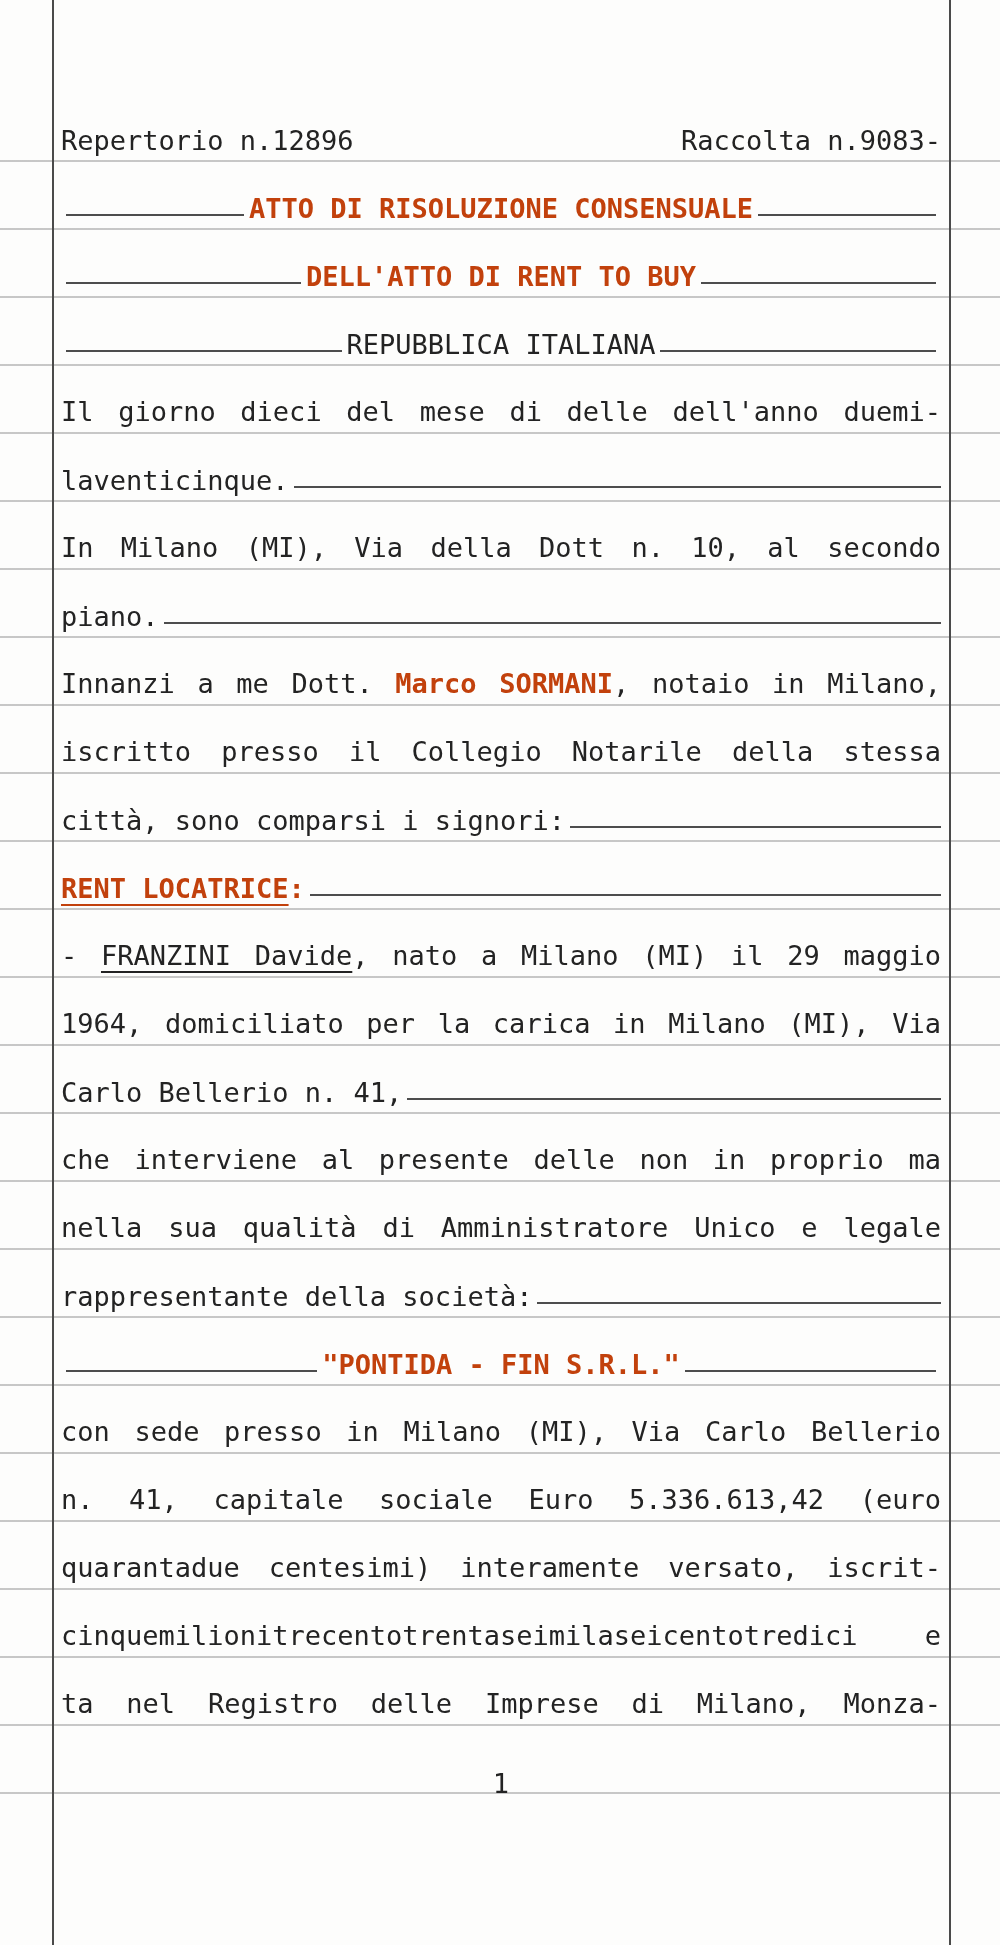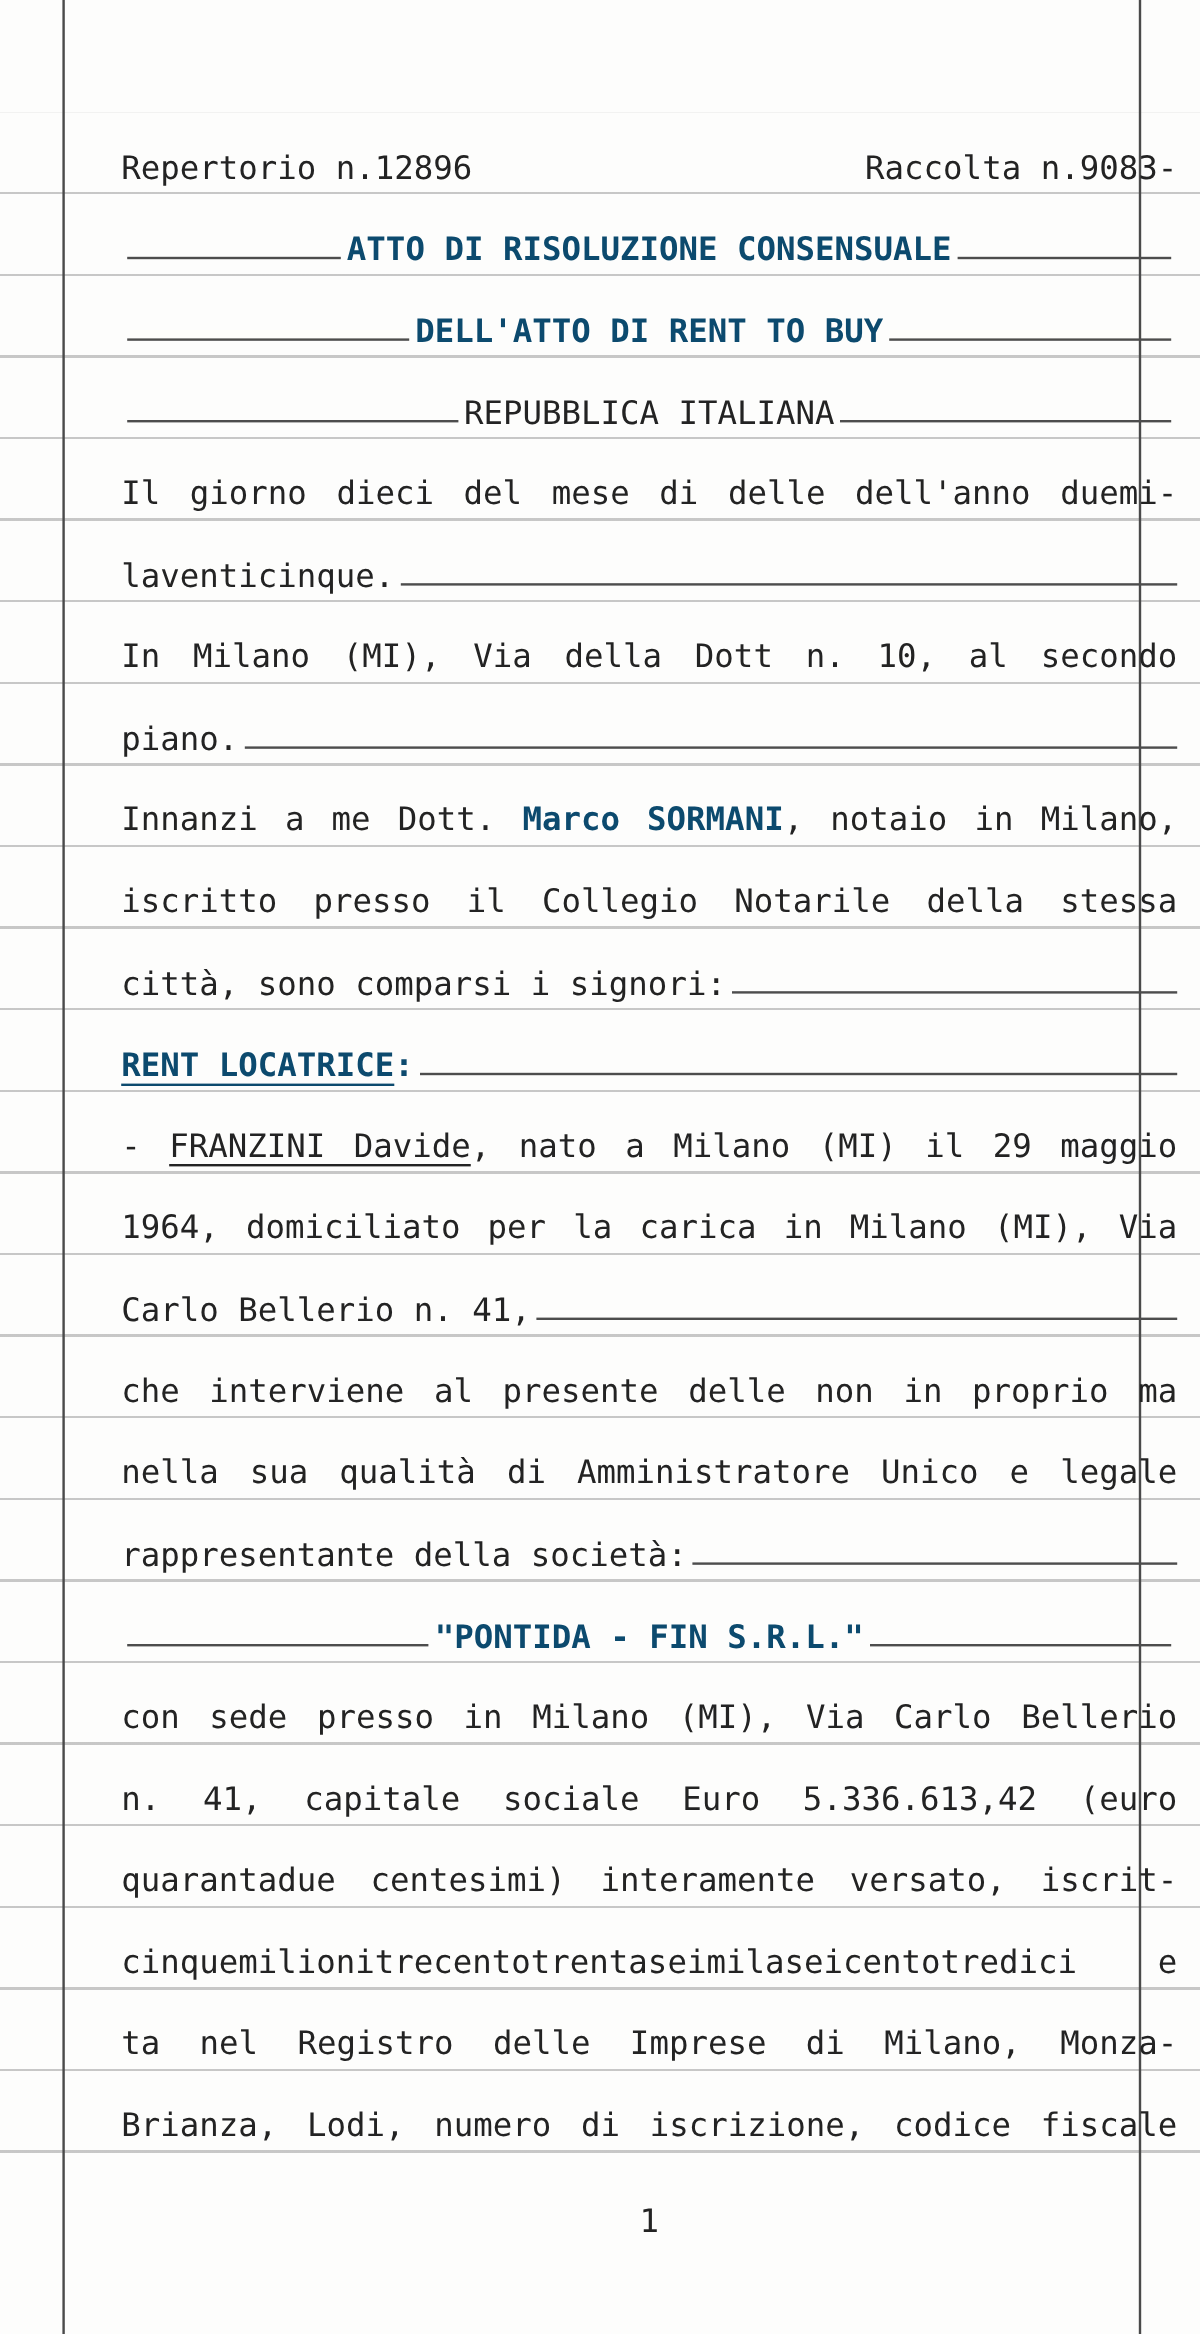--- a/index.html
+++ b/index.html
@@ -32,21 +32,20 @@
     background: #4a4a4a;
   }
   .vline.left  { left: 52px; }
   .vline.right { left: 949px; }
 
   .textcol {
     position: absolute;
     left: 54px;
     top: 106px;
     width: 894px;
-    padding-left: 40px;
   }
   .row {
     height: 68px;
     box-sizing: border-box;
     padding: 0 7px;
     font-size: 27px;
     color: #232323;
     display: flex;
     align-items: center;
     white-space: nowrap;
@@ -71,21 +70,21 @@
     flex: 1 1 auto;
     height: 2px;
     background: #4d4d4d;
     align-self: center;
     transform: translateY(7px);
     margin: 0 5px;
     min-width: 12px;
   }
   .row.fill .dashfill { margin-right: 0; }
   .mid { white-space: nowrap; }
-  .b { font-weight: bold; color: #0c4a6e; }
+  .b { font-weight: bold; color: #c2410c; }
   .u {
     text-decoration: underline;
     text-decoration-thickness: 2px;
     text-underline-offset: 6px;
   }
 </style>
 </head>
 <body>
 
 <div class="sheet">
@@ -147,16 +146,15 @@
       <div class="row center">
         <span class="dashfill"></span>
         <span class="mid"><span class="b">"PONTIDA - FIN S.R.L."</span></span>
         <span class="dashfill"></span>
       </div>
       <div class="row justify"><span>con sede presso in Milano (MI), Via Carlo Bellerio</span></div>
       <div class="row justify"><span>n. 41, capitale sociale Euro 5.336.613,42 (euro</span></div>
       <div class="row justify"><span>quarantadue centesimi) interamente versato, iscrit-</span></div>
       <div class="row justify"><span>cinquemilionitrecentotrentaseimilaseicentotredici e</span></div>
       <div class="row justify"><span>ta nel Registro delle Imprese di Milano, Monza-</span></div>
-      <div class="row justify"><span>Brianza, Lodi, numero di iscrizione, codice fiscale</span></div>
       <div class="row pagenum"><span>1</span></div>
     </div>
 </div>
 
 </body></html>

